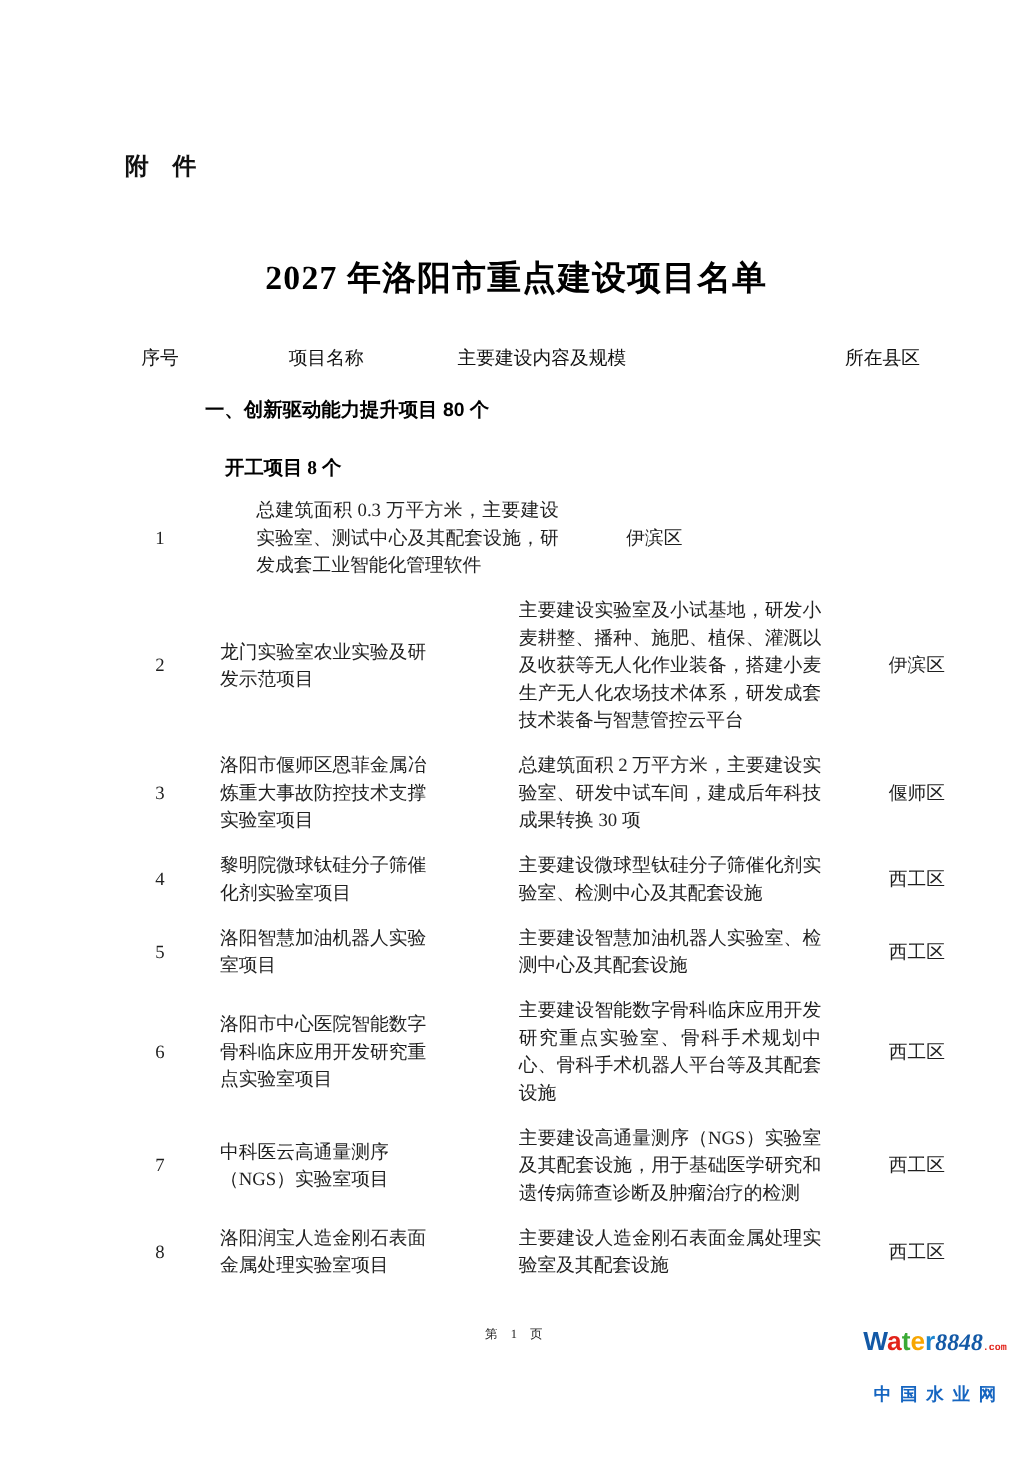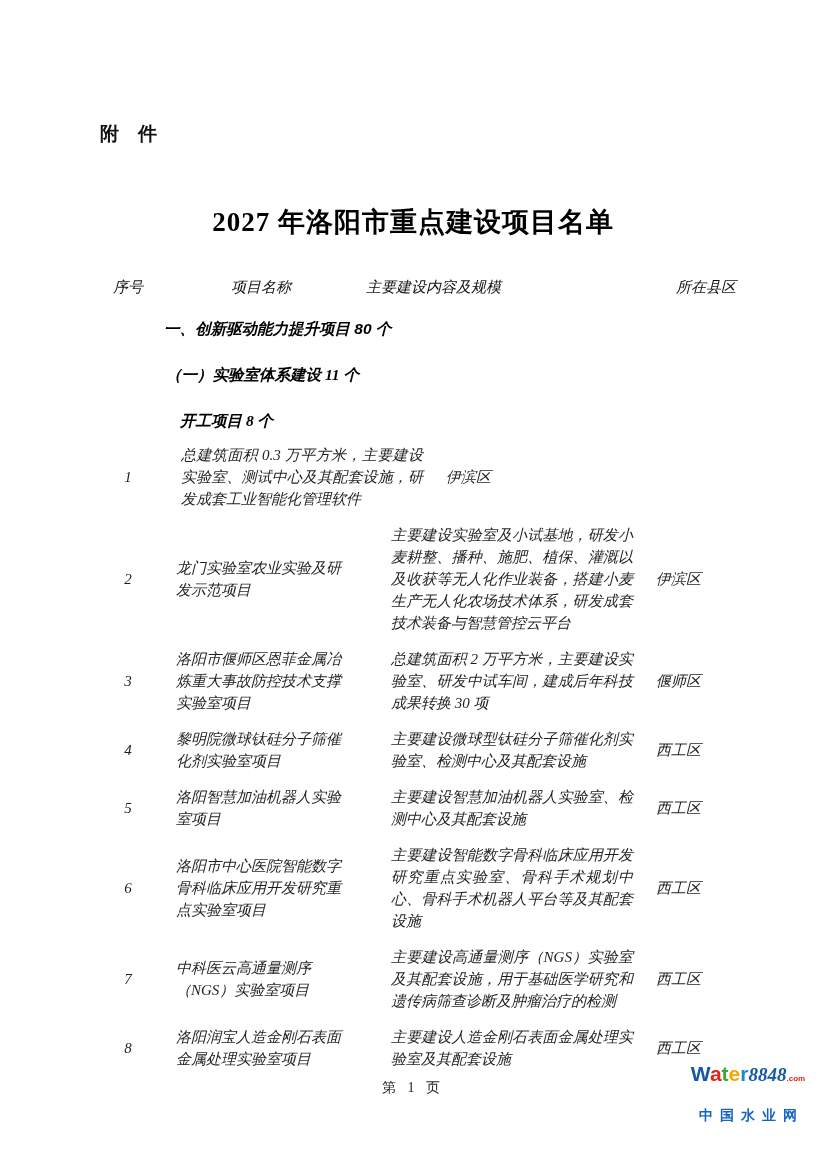--- a/index.html
+++ b/index.html
@@ -30,21 +30,20 @@
     text-align: center;
     font-size: 27px;
     line-height: 36px;
     font-weight: bold;
     color: #000;
     letter-spacing: 1px;
   }
   .table-area {
     margin-left: 100px;
     width: 656px;
-    font-style: italic;
   }
   .thead {
     display: flex;
     margin-top: 36px;
     font-family: "Liberation Sans", "DejaVu Sans", sans-serif;
     font-size: 15px;
     line-height: 22px;
     color: #111;
   }
   .col-idx      { width: 56px;  text-align: center; flex: none; }
@@ -90,30 +89,31 @@
     width: 210px; flex: none;
     box-sizing: border-box;
     padding-left: 20px;
   }
   .trow .cell-name .inner { width: 172px; text-align: left; }
   .trow .cell-content {
     width: 290px; flex: none;
     box-sizing: border-box;
     padding-left: 25px;
   }
-  .trow .cell-content .inner { width: 242px; text-align: justify; }
+  .trow .cell-content .inner { width: 242px; text-align: justify; margin-left: 24px; }
   .trow .cell-district {
     width: 100px; flex: none;
-    text-align: left;
+    text-align: right;
   }
   .rows { margin-top: 5px; }
 
   .page-footer {
-    text-align: center;
-    font-size: 14px;
+    margin-top: 26px;
+    text-align: center;
+    font-size: 10px;
     line-height: 22px;
     color: #222;
     letter-spacing: 4px;
   }
 
   .logo {
     position: absolute;
     right: 8px;
     bottom: 6px;
     width: 140px;
@@ -132,20 +132,21 @@
   .logo-number {
     font-family: "Liberation Serif", "DejaVu Serif", serif;
     font-style: italic;
     font-weight: bold;
     font-size: 19px;
   }
   .logo-tld {
     font-size: 8px;
     font-weight: bold;
     vertical-align: baseline;
+    font-family: Liberation Mono, monospace;
   }
   .logo-subtitle {
     margin-top: 16px;
     font-weight: bold;
     font-size: 14px;
     letter-spacing: 7px;
     line-height: 18px;
     text-indent: 7px;
   }
 </style>
@@ -161,21 +162,20 @@
   <div class="table-area">
 
     <div class="thead">
       <div class="col-idx">序号</div>
       <div class="col-name">项目名称</div>
       <div class="col-content">主要建设内容及规模</div>
       <div class="col-district">所在县区</div>
     </div>
 
     <div class="section-1">一、创新驱动能力提升项目 80 个</div>
-    <div class="section-2">（一）实验室体系建设 11 个</div>
     <div class="section-3">开工项目 8 个</div>
 
     <div class="rows">
 
       <div class="trow">
         <div class="cell-idx">1</div>
         <div class="cell-content">
             <div class="inner">总建筑面积 0.3 万平方米，主要建设实验室、测试中心及其配套设施，研发成套工业智能化管理软件</div>
           </div>
         <div class="cell-district">伊滨区</div>

